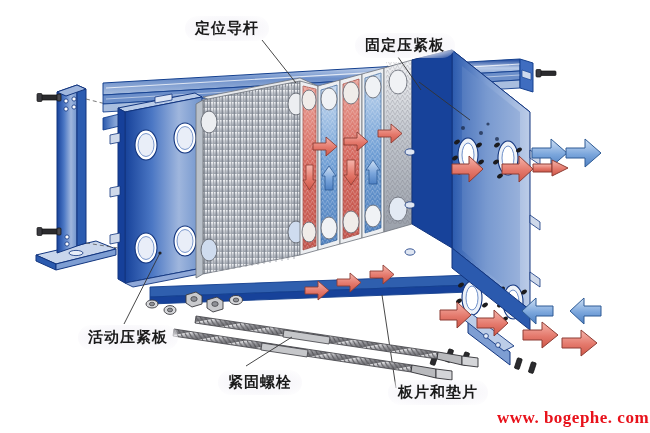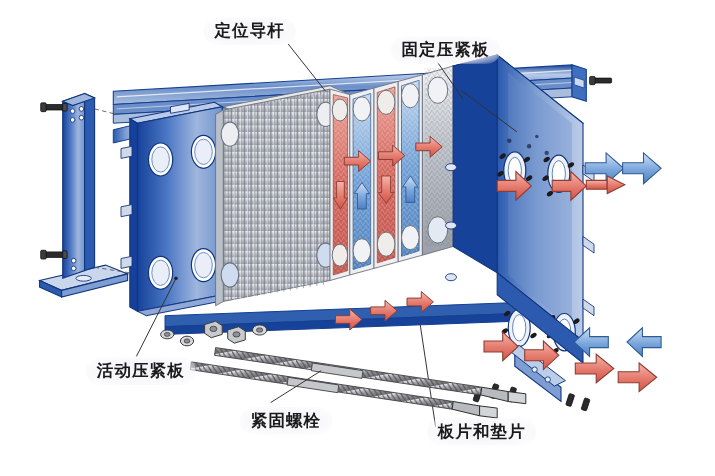--- a/index.html
+++ b/index.html
@@ -455,13 +455,14 @@
       <path d="M398 57 L421 90" stroke="#333" stroke-width="0.9" fill="none"></path>
     </g>
   </svg>
 
   <div class="label" id="lbl-guide">定位导杆</div>
   <div class="label" id="lbl-movable">活动压紧板</div>
   <div class="label" id="lbl-fixed">固定压紧板</div>
   <div class="label" id="lbl-bolt">紧固螺栓</div>
   <div class="label" id="lbl-plates">板片和垫片</div>
 
+  <div id="watermark">www. bogephe. com</div>
 </div>
 
 </body></html>

